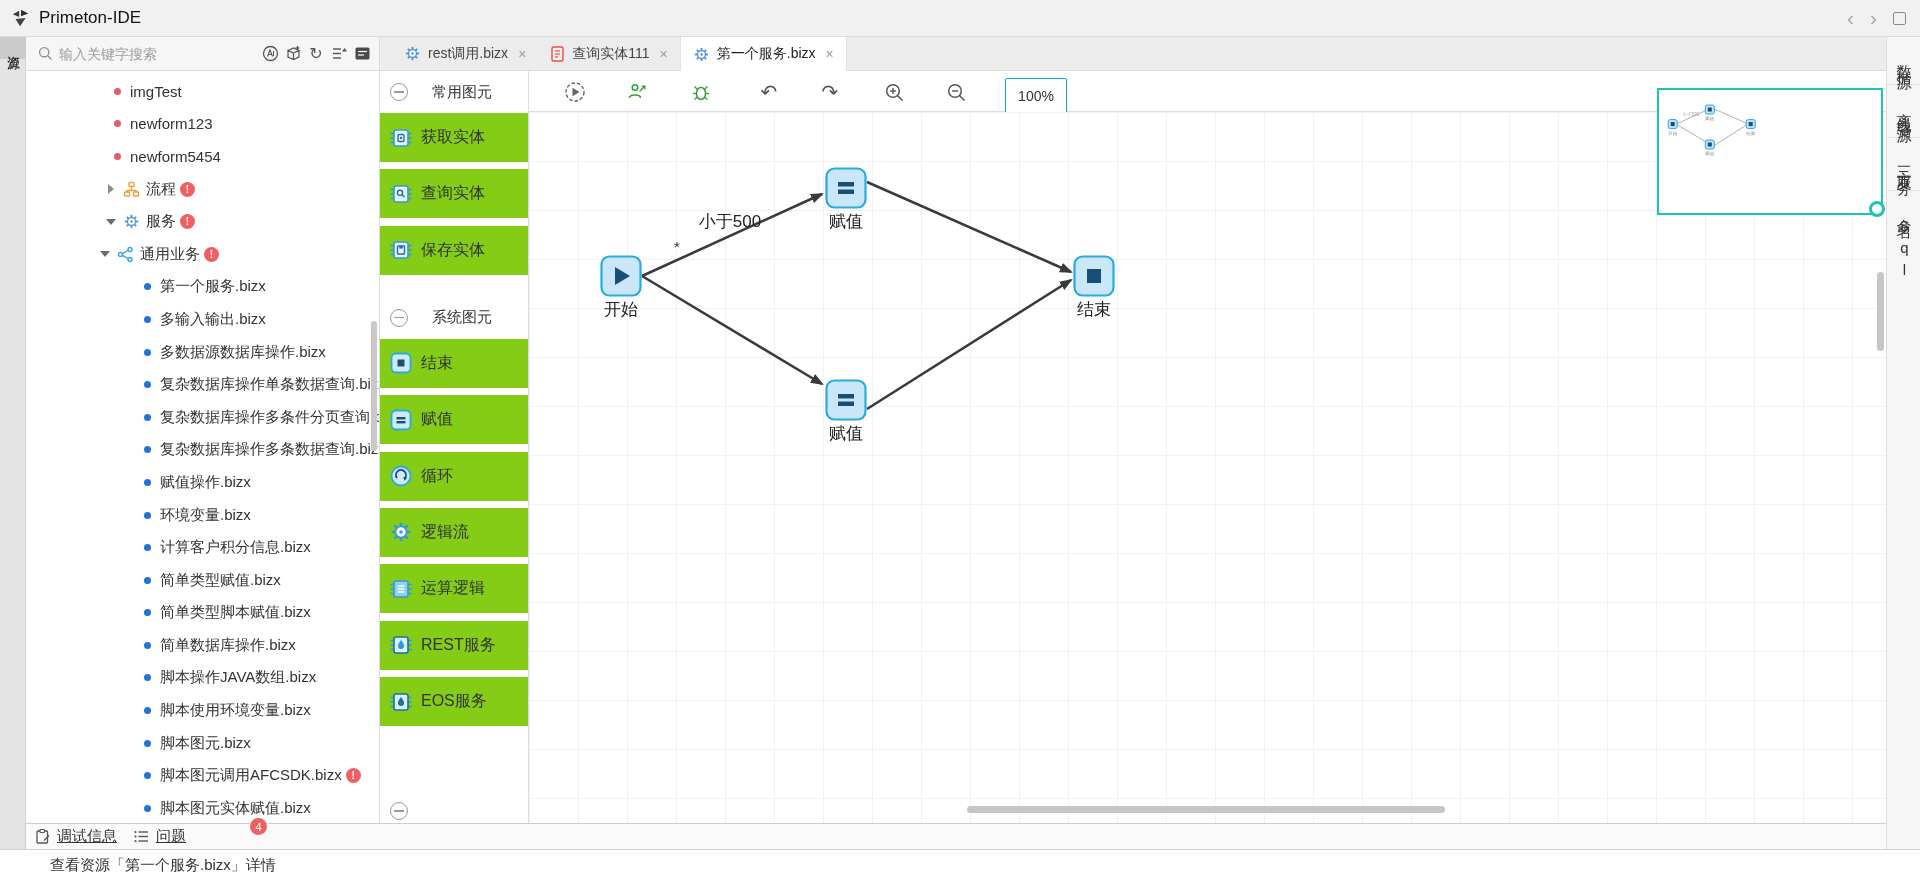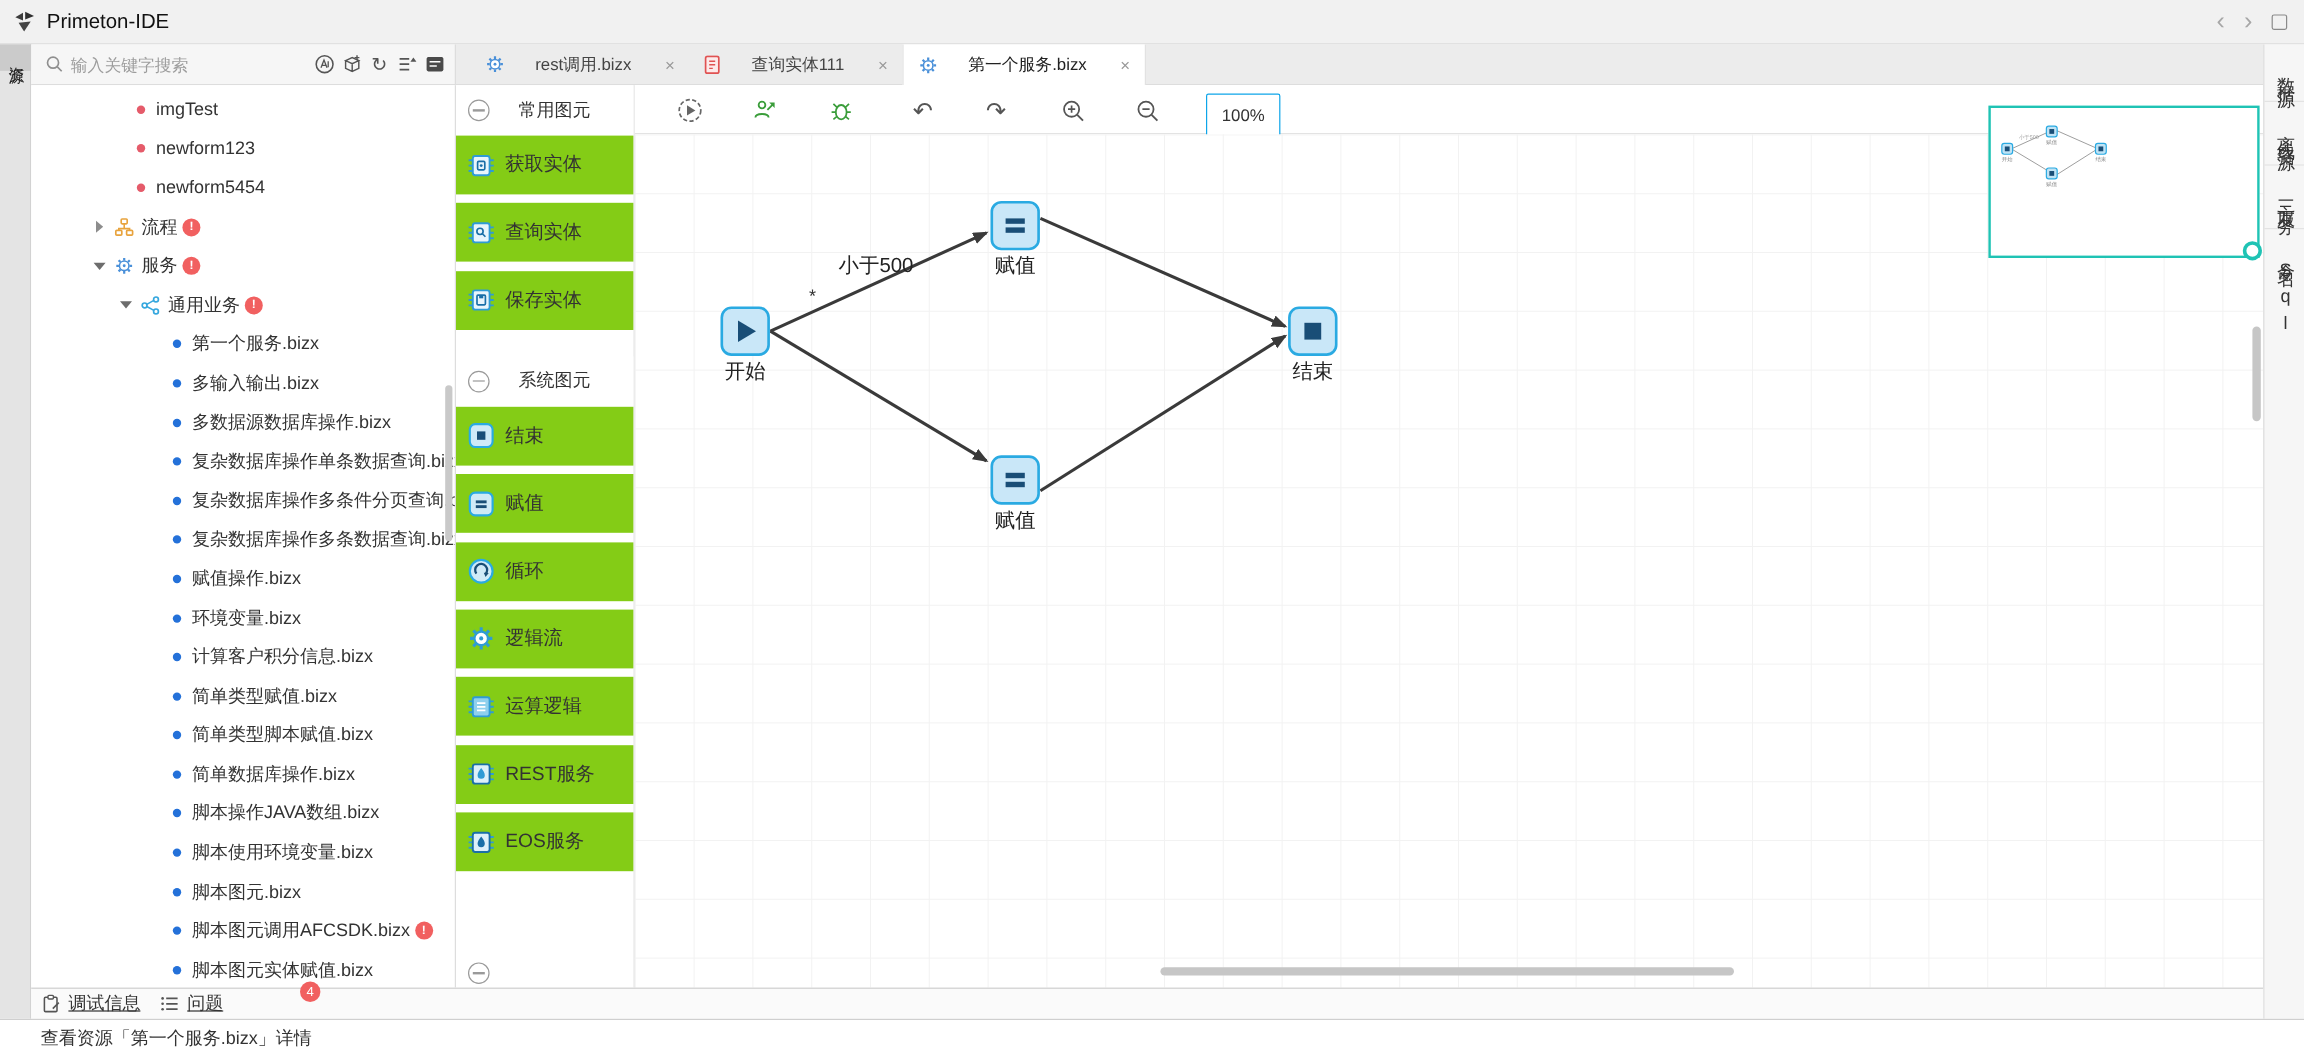--- a/index.html
+++ b/index.html
@@ -30,31 +30,31 @@
   .search-row input { border:none; outline:none; background:transparent; font-size:14px;
     color:#444; width:150px; margin-left:6px; }
   .search-row input::placeholder { color:#9d9d9d; }
   .mag { margin-left:12px; }
   .sr-icons { margin-left:auto; margin-right:8px; display:flex; align-items:center; gap:5px; }
   .sr-icons span { display:inline-flex; width:18px; height:18px; align-items:center; justify-content:center; }
 
   
   .tabbar { position:absolute; left:380px; top:37px; width:1506px; height:34px;
     background:#ececec; border-bottom:1px solid #ddd; display:flex; align-items:stretch; padding-left:12px; }
-  .etab { display:inline-flex; align-items:center; gap:25px; padding:0 12px; font-size:14px;
+  .etab { display:inline-flex; align-items:center; gap:7px; padding:0 12px; font-size:14px;
     color:#444; cursor:default; }
   .etab.active { background:#fff; color:#222; border-left:1px solid #e2e2e2; border-right:1px solid #e2e2e2; margin-bottom:-1px; }
   .etab .x { color:#999; font-size:14px; margin-left:3px; }
 
   
   .tree-panel { position:absolute; left:26px; top:71px; width:354px; height:752px;
     background:#fff; border-right:1px solid #ddd; overflow:hidden; padding-top:4px; }
   .tree-row { height:32.6px; display:flex; align-items:center; font-size:15px; color:#333; white-space:nowrap; }
   .t-form   { padding-left:88px; }
-  .t-folder { padding-left:50px; }
+  .t-folder { padding-left:78px; }
   .t-subfolder { padding-left:72px; }
   .t-file   { padding-left:118px; }
   .tw { width:14px; display:inline-flex; justify-content:center; margin-right:5px; flex:none; }
   .arr-down { width:0; height:0; border-left:5px solid transparent; border-right:5px solid transparent; border-top:6px solid #6d6d6d; }
   .arr-right { width:0; height:0; border-top:5px solid transparent; border-bottom:5px solid transparent; border-left:6px solid #8d8d8d; }
   .ticon { width:17px; height:17px; margin-right:6px; flex:none; display:inline-flex; }
   .bullet { width:7px; height:7px; border-radius:50%; margin-right:9px; flex:none; }
   .b-red { background:#e55b6a; } .b-blue { background:#2471d9; }
   .err-badge { display:inline-flex; width:15px; height:15px; border-radius:50%; background:#f16060;
     color:#fff; font-size:10px; font-weight:bold; align-items:center; justify-content:center; margin-left:4px; flex:none; }
@@ -103,21 +103,21 @@
 
   
   .bottom-bar { position:absolute; left:26px; top:823px; width:1860px; height:26px; background:#fafafa;
     border-top:1px solid #cfcfcf; display:flex; align-items:center; }
   .bb-item { display:inline-flex; align-items:center; gap:6px; font-size:15px; color:#333; margin-left:8px;text-decoration:underline; }
   .bb-item.problems { margin-left:16px; position:relative; }
   .count-badge { position:absolute; left:1117px; top:814px; width:17px; height:17px; border-radius:50%;
     background:#f16060; color:#fff; font-size:11px; display:flex; align-items:center; justify-content:center; z-index:8; }
   .count-badge2 { position:absolute; left:117px; top:-9px; }
   .status-bar { position:absolute; left:0; top:849px; width:1920px; height:31px; background:#fff;
-    border-top:1px solid #cfcfcf; display:flex; align-items:center; padding-left:34px; font-size:15px; color:#333; }
+    border-top:1px solid #cfcfcf; display:flex; align-items:center; padding-left:50px; font-size:15px; color:#333; }
 </style>
 </head>
 <body>
 
 <div id="app">
 
   <div class="titlebar">
     <svg class="logo" viewBox="0 0 24 24">
       <path d="M3 8 L10 4 L10 11 Z" fill="#3c3c3c"></path>
       <path d="M12 3 L20 7 L12 10 Z" fill="#2f2f2f"></path>

